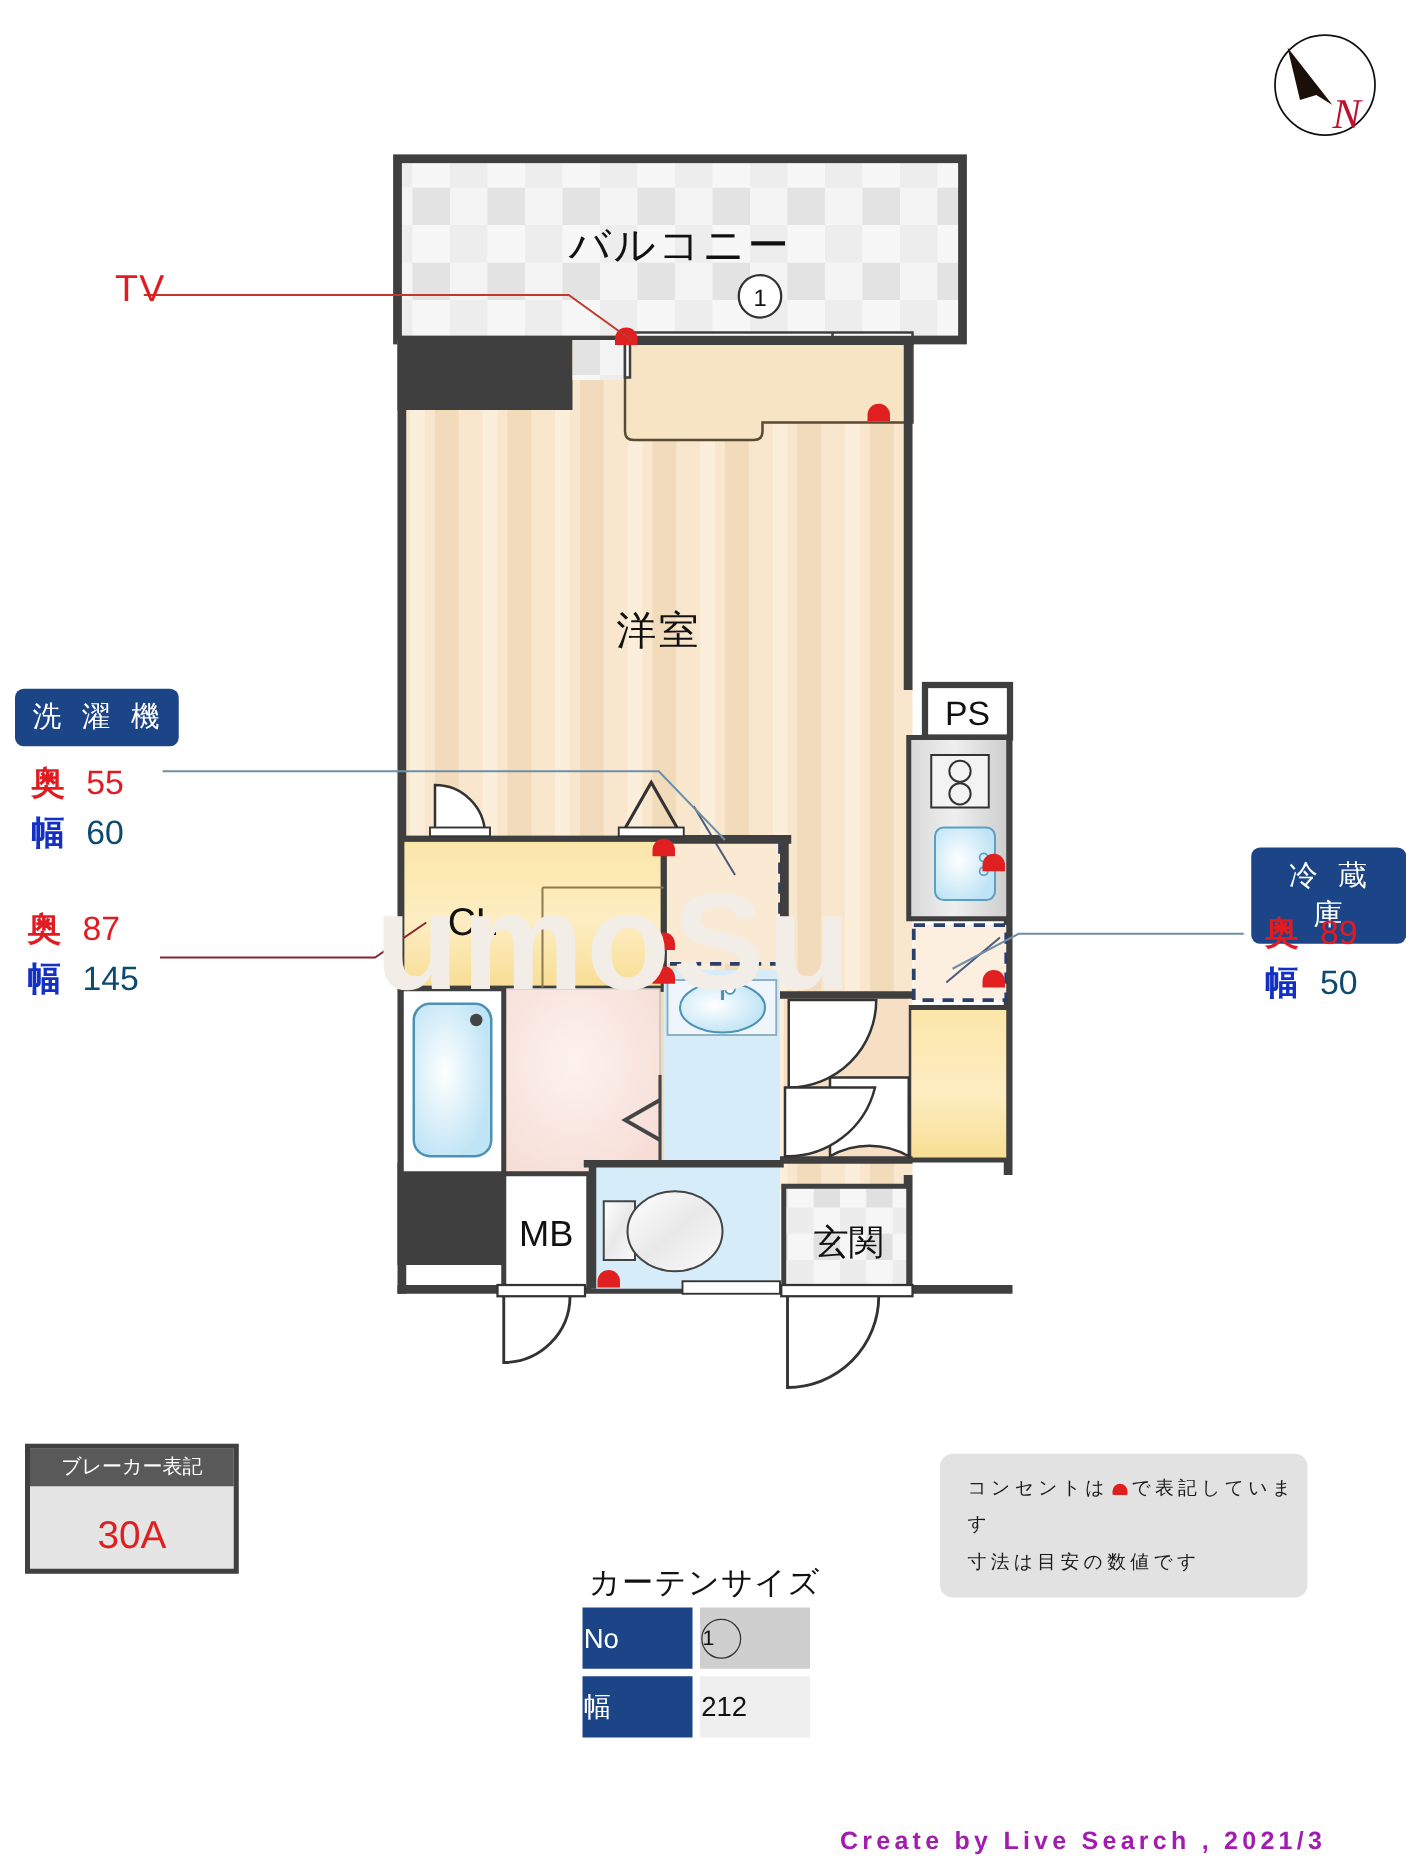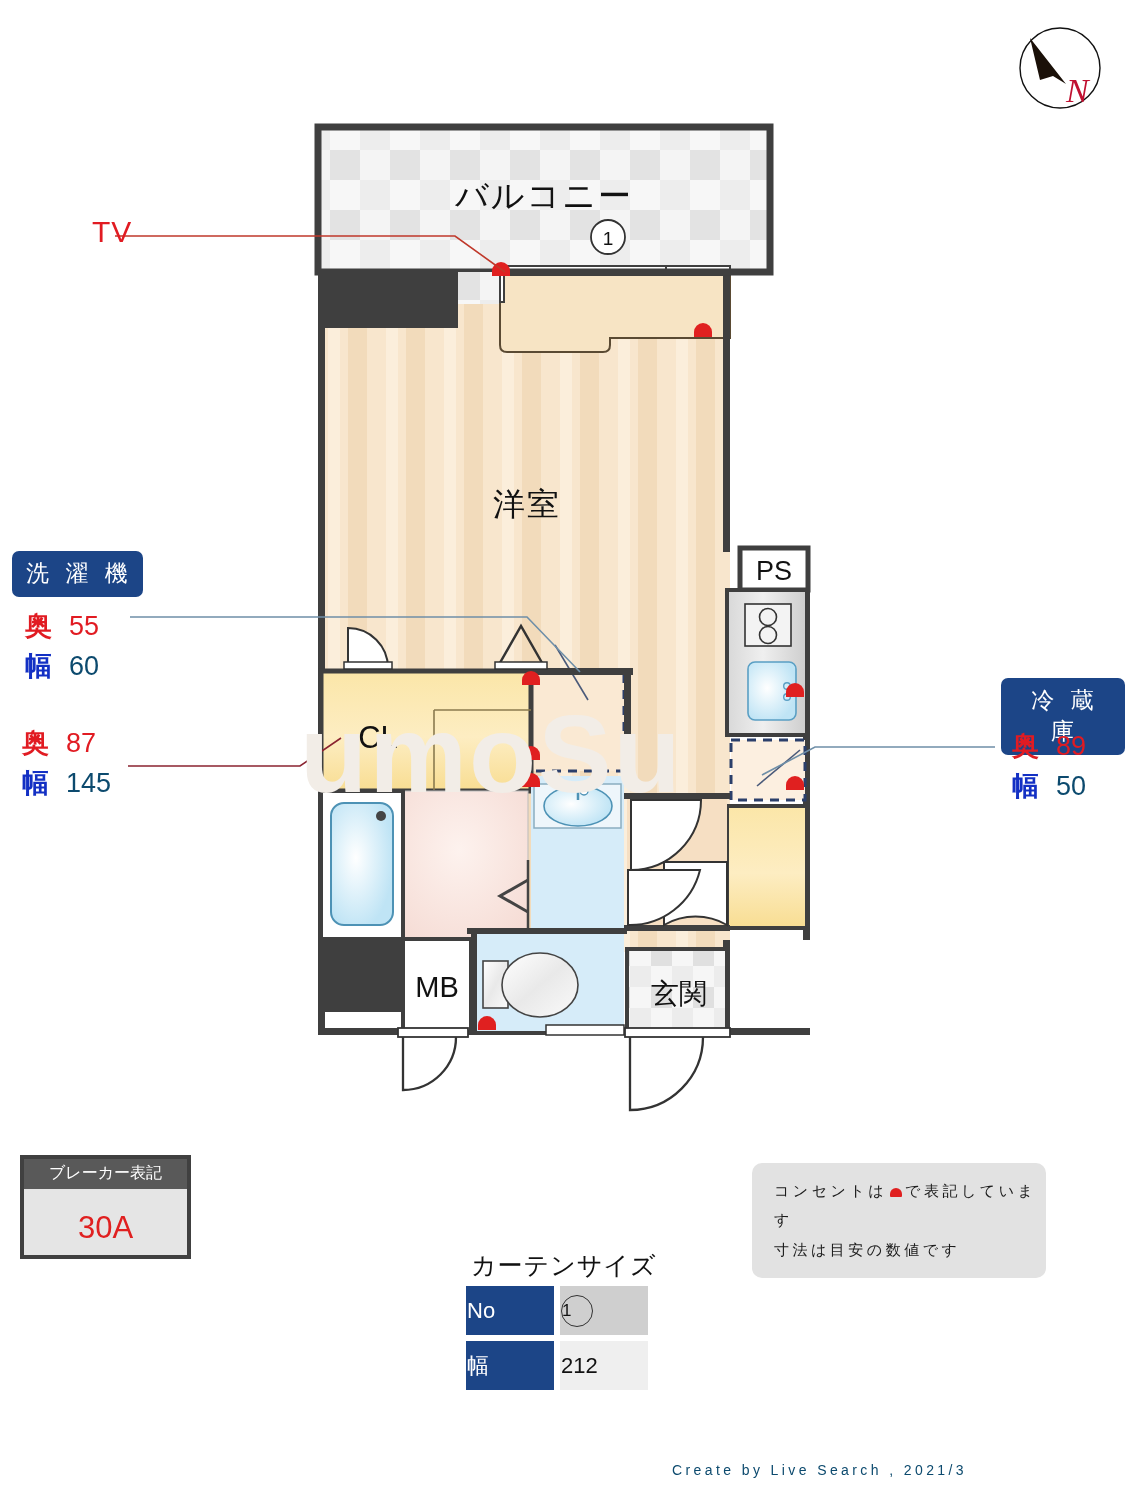--- a/index.html
+++ b/index.html
@@ -56,21 +56,21 @@
   #curtain-tbl{left:460px;top:1280px;}
   #curtain-tbl table{border-collapse:separate;border-spacing:6px 6px;}
   #curtain-tbl td{width:86px;height:47px;text-align:left;vertical-align:middle;}
   #curtain-tbl td.k{background:#1c4587;color:#fff;font-size:22px;}
   #curtain-tbl td.v{background:#efefef;color:#111;font-size:22px;}
   #curtain-tbl td.v0{background:#cfcfcf;}
   .circnum{display:inline-block;width:30px;height:30px;border:1.4px solid #333;
            border-radius:50%;line-height:29px;font-size:17px;background:transparent;}
 
   
-  #footer{left:672px;top:1462px;font-size:14px;letter-spacing:3.4px;color:#0c4a6e;font-weight:normal;}
+  #footer{left:672px;top:1462px;font-size:20px;letter-spacing:3.4px;color:#a21caf;font-weight:bold;}
 
   
   #plan{left:0;top:0;width:1125px;height:1150px;}
 
   
   #wmark{left:300px;top:690px;font-size:110px;color:#f2ede7;font-weight:bold;
          letter-spacing:2px;user-select:none;}
 </style>
 </head>
 <body>

